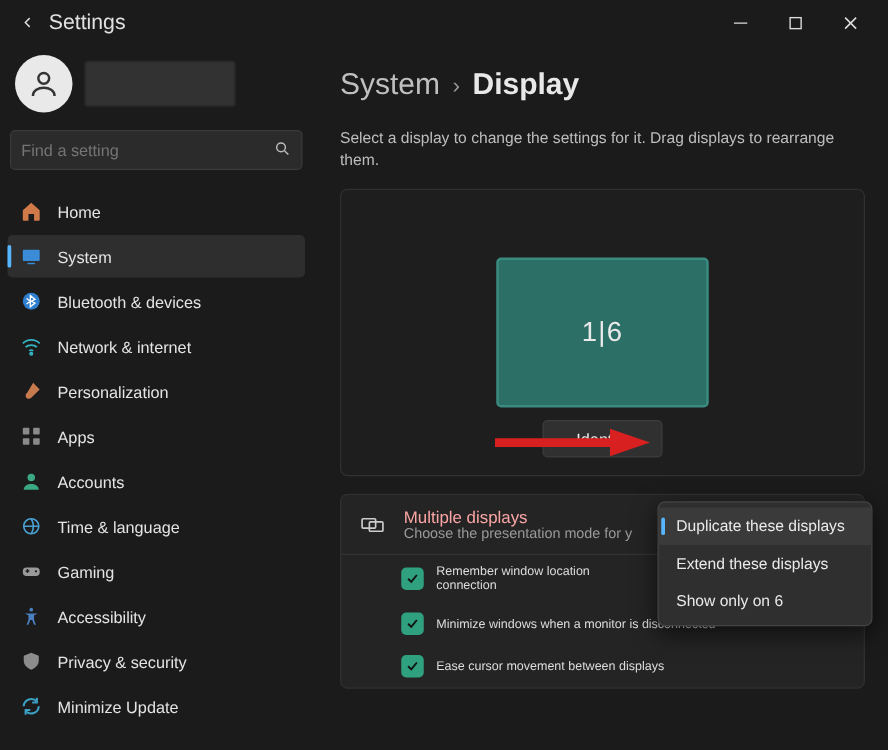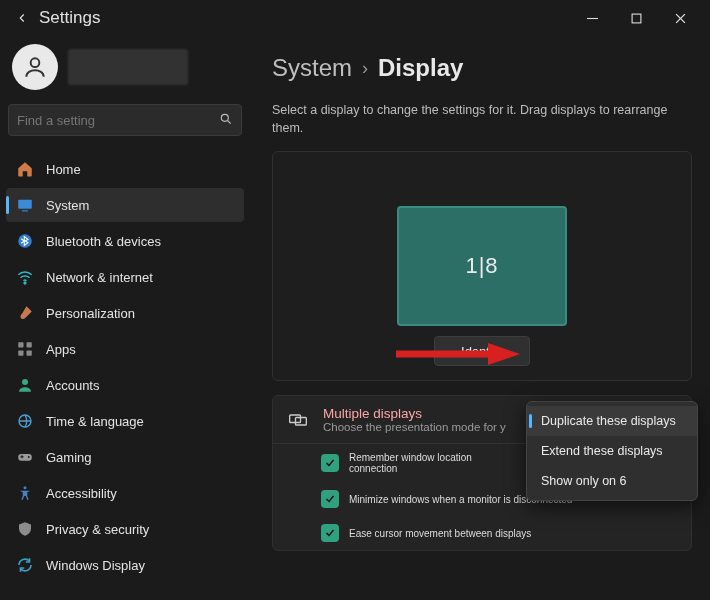--- a/index.html
+++ b/index.html
@@ -197,37 +197,37 @@
           </span>
         <span>Privacy &amp; security</span>
       </div>
       <div class="nav-item">
         <span class="nav-icon">
             <svg viewBox="0 0 24 24" width="18" height="18" fill="none" stroke="#3aa0c4" stroke-width="2.2">
               <path d="M4 12a8 8 0 0114-5M20 12a8 8 0 01-14 5"></path>
               <path d="M18 3v5h-5M6 21v-5h5"></path>
             </svg>
           </span>
-        <span>Windows Display</span>
+        <span>Minimize Update</span>
       </div>
     </div>
   </div>
 
   <div class="main">
     <div class="breadcrumb">
       <span class="crumb-parent">System</span>
       <span class="sep">›</span>
       <span>Display</span>
     </div>
     <div class="desc">Select a display to change the settings for it. Drag displays to rearrange them.</div>
 
     <div class="display-box-wrap">
       <div class="display-box">
         <div class="monitor">
-          <span>1|8</span>
+          <span>1|6</span>
         </div>
         <div class="identify-row">
           <button class="identify-btn">
             <span>Identify</span>
           </button>
         </div>
       </div>
       <svg class="arrow-svg" viewBox="0 0 130 30">
         <line x1="4" y1="15" x2="100" y2="15" stroke="#d92020" stroke-width="7"></line>
         <polygon points="96,4 128,15 96,26" fill="#d92020"></polygon>

